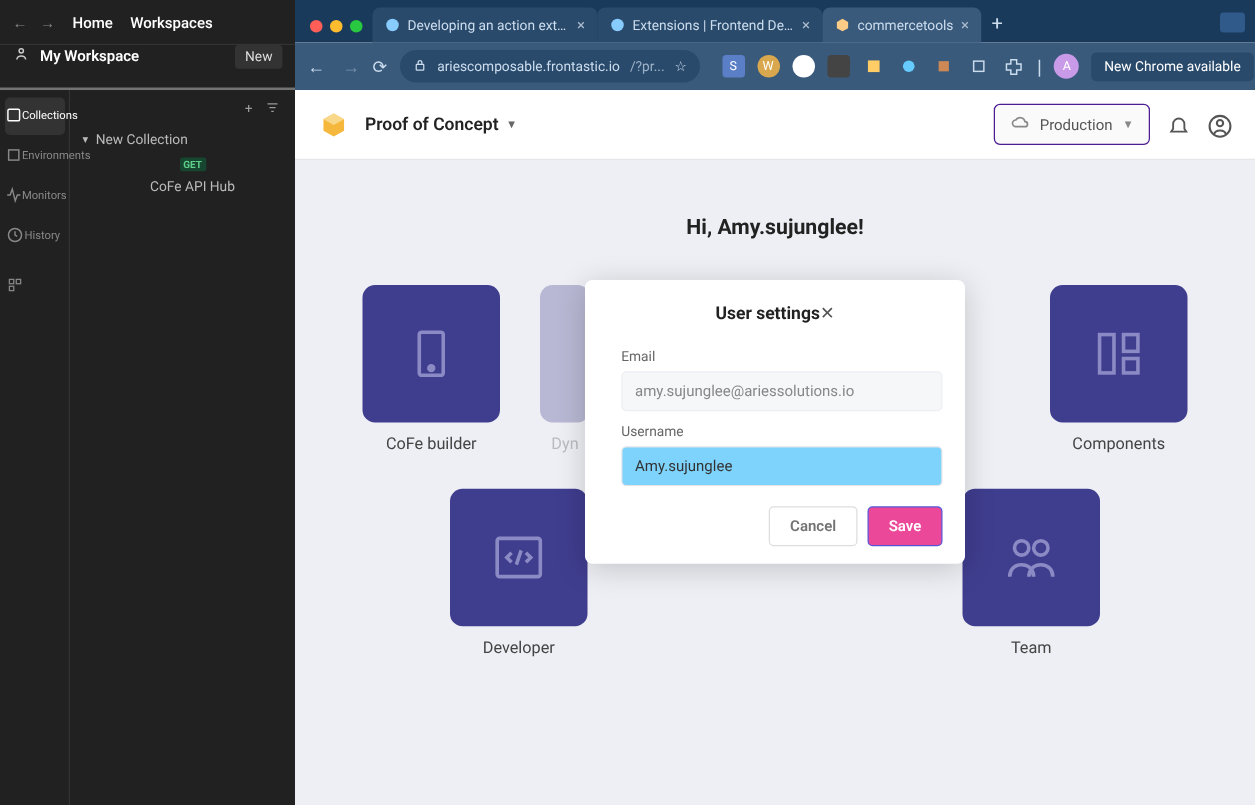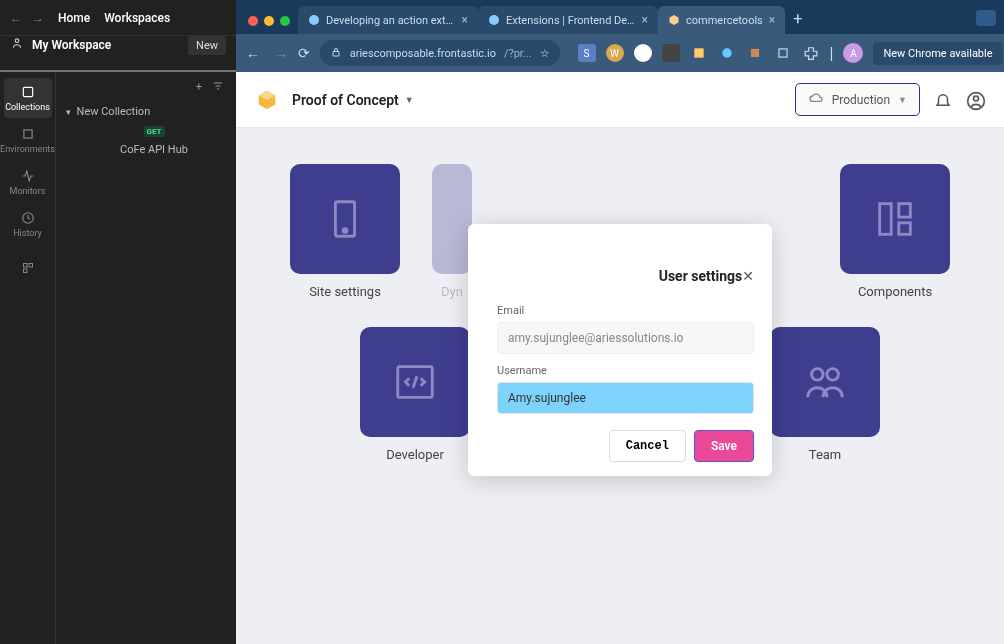--- a/index.html
+++ b/index.html
@@ -8,21 +8,21 @@
 
 .postman-nav { width: 236px; background: #212121; color: #ccc; flex-shrink: 0; display: flex; flex-direction: column; }
 .postman-top { height: 36px; display: flex; align-items: center; padding: 0 10px; gap: 14px; font-size: 12px; color: #ddd; border-bottom: 1px solid #333; }
 .nav-arrows { display: flex; gap: 10px; color: #888; }
 .postman-top-link { color: #fff; font-weight: 500; }
 .workspace-row { height: 36px; display: flex; align-items: flex-start; padding: 0 10px; font-size: 12px; color: #ddd; border-bottom: 2px solid #737373; justify-content: space-between; }
 .ws-left { display: flex; align-items: center; gap: 8px; }
 .new-btn { background: #333; color: #ddd; font-size: 11px; padding: 3px 8px; border-radius: 3px; }
 .postman-body { display: flex; flex: 1; }
 .postman-rail { width: 56px; background: #212121; border-right: 1px solid #333; display: flex; flex-direction: column; align-items: center; padding-top: 6px; gap: 2px; }
-.rail-item { width: 48px; display: flex; flex-direction: column; align-items: center; padding: 6px 0; font-size: 9px; color: #888; cursor: pointer; border-radius: 4px; }
+.rail-item { width: 48px; display: flex; flex-direction: row; align-items: center; padding: 6px 0; font-size: 9px; color: #888; cursor: pointer; border-radius: 4px; }
 .rail-item.active { color: #fff; background: #333; }
 .rail-icon { width: 16px; height: 16px; display: flex; align-items: center; justify-content: center; margin-bottom: 2px; }
 .collections-panel { flex: 1; padding: 6px 4px; font-size: 11px; color: #bbb; }
 .panel-actions { display: flex; justify-content: flex-end; gap: 10px; padding: 2px 8px 6px; color: #999; }
 .tree-item { display: flex; align-items: center; gap: 6px; padding: 4px 6px; cursor: pointer; }
 .tree-child { padding-left: 22px; flex-direction: column; }
 .method-get { background: #16462f; color: #5fd08b; font-size: 8px; font-weight: 700; padding: 1px 3px; border-radius: 2px; }
 
 
 .browser { flex: 1; display: flex; flex-direction: column; background: #fff; min-width: 0; }
@@ -63,21 +63,21 @@
 .tiles-dim { position: absolute; inset: 56px 0 0 0; background: rgba(230,232,238,0.5); }
 .tiles { display: flex; justify-content: center; gap: 32px; margin-top: 36px; flex-wrap: wrap; padding: 0 40px; }
 .tile-wrap { display: flex; flex-direction: column; align-items: center; gap: 10px; }
 .tiles-row2 { display: flex; justify-content: center; gap: 300px; margin-top: 28px; }
 .tile { width: 110px; height: 110px; background: #3f3d8e; border-radius: 10px; display: flex; align-items: center; justify-content: center; }
 .tile-label { font-size: 13px; color: #444; }
 .tile svg { stroke: #8b8ac4; }
 
 
 .modal { position: absolute; top: 152px; left: 50%; transform: translateX(-50%); width: 304px; background: #fff; border-radius: 6px; box-shadow: 0 4px 24px rgba(0,0,0,0.18); padding: 18px 0 14px; }
-.modal-header { display: flex; justify-content: flex-end; align-items: center; padding: 0 18px 10px; margin-top: 26px; }
+.modal-header { display: flex; justify-content: center; align-items: center; padding: 0 18px 10px; }
 .modal-title { font-size: 14px; font-weight: 700; color: #222; }
 .modal-close { font-size: 14px; color: #555; cursor: pointer; }
 .modal-body { padding: 0 18px; overflow-y: auto; }
 .field { margin-top: 10px; margin-left: 11px; }
 .field-label { font-size: 11px; color: #666; margin-bottom: 5px; display: block; }
 .field-input { width: 100%; border: 1px solid #e2e4e8; border-radius: 4px; padding: 8px 10px; font-size: 12px; color: #333; background: #7dd3fc; }
 .field-readonly { background: #f6f7f9; border: 1px solid #eceef2; color: #888; }
 .token-row { display: flex; align-items: center; gap: 10px; }
 .token-input { flex: 1; border: none; background: transparent; font-size: 13px; color: #999; letter-spacing: 2px; padding: 6px 0; }
 .icon-btn { width: 20px; height: 20px; color: #666; cursor: pointer; display: flex; align-items: center; justify-content: center; }
@@ -85,21 +85,21 @@
 .highlight-box { border: 3px solid #e6432d; border-radius: 2px; padding: 6px 10px 12px; margin: 10px 12px 0; }
 .dev-label { font-size: 11px; color: #5966d4; background: #dde2ff; padding: 1px 2px; margin-bottom: 8px; display: inline-block; }
 .dev-row { display: flex; align-items: center; justify-content: space-between; position: relative; }
 .dev-val { font-size: 12px; color: #999; padding: 6px 2px; }
 .copy-btn-wrap { border: 1px solid #e8e8ec; border-radius: 4px; padding: 5px; display: flex; align-items: center; justify-content: center; }
 .copy-tip { position: absolute; right: -2px; top: 30px; background: #222; color: #fff; font-size: 10px; padding: 3px 6px; border-radius: 3px; }
 .cursor { position: absolute; right: 6px; top: 22px; font-size: 11px; color: #222; }
 
 .modal-footer { display: flex; justify-content: flex-end; gap: 8px; padding: 16px 18px 0; }
 .btn { padding: 8px 16px; border-radius: 4px; font-size: 12px; font-weight: 600; cursor: pointer; }
-.btn-cancel { background: #fff; border: 1px solid #ddd; color: #000000; font-family: Liberation Mono, monospace; }
+.btn-cancel { background: #fff; border: 1px solid #ddd; color: #737373; }
 .btn-save { background: #ec4899; border: 1px solid #5555d8; color: #fff; }
 </style>
 </head>
 <body>
 
 <div class="postman-nav">
   <div class="postman-top">
     <div class="nav-arrows">
       <span>←</span>
       <span>→</span>
@@ -292,29 +292,30 @@
             </svg></span>
         <span class="user-circ"><svg width="20" height="20" viewBox="0 0 24 24" fill="none" stroke="#555" stroke-width="2">
               <circle cx="12" cy="12" r="10"></circle>
               <circle cx="12" cy="9" r="3"></circle>
               <path d="M6 20c1-3 4-4 6-4s5 1 6 4"></path>
             </svg></span>
       </div>
     </div>
 
     <div class="tiles-dim">
+      <div class="greeting">Hi, Amy.sujunglee!</div>
       <div class="tiles">
         <div class="tile-wrap">
           <div class="tile">
               <svg width="46" height="46" viewBox="0 0 24 24" fill="none" stroke="#8b8ac4" stroke-width="1.5">
                 <rect x="7" y="3" width="10" height="18" rx="1"></rect>
                 <circle cx="12" cy="18" r="1" fill="#8b8ac4"></circle>
               </svg>
             </div>
-          <span class="tile-label">Site settings</span>
+          <span class="tile-label">CoFe builder</span>
         </div>
         <div class="tile-wrap" style="opacity:.3;">
           <div class="tile" style="width:40px;"></div>
           <span class="tile-label">Dyn</span>
         </div>
         <div class="tile-wrap" style="width:304px;"></div>
         <div class="tile-wrap">
           <div class="tile">
               <svg width="46" height="46" viewBox="0 0 24 24" fill="none" stroke="#8b8ac4" stroke-width="1.5">
                 <rect x="4" y="4" width="6" height="16"></rect>

